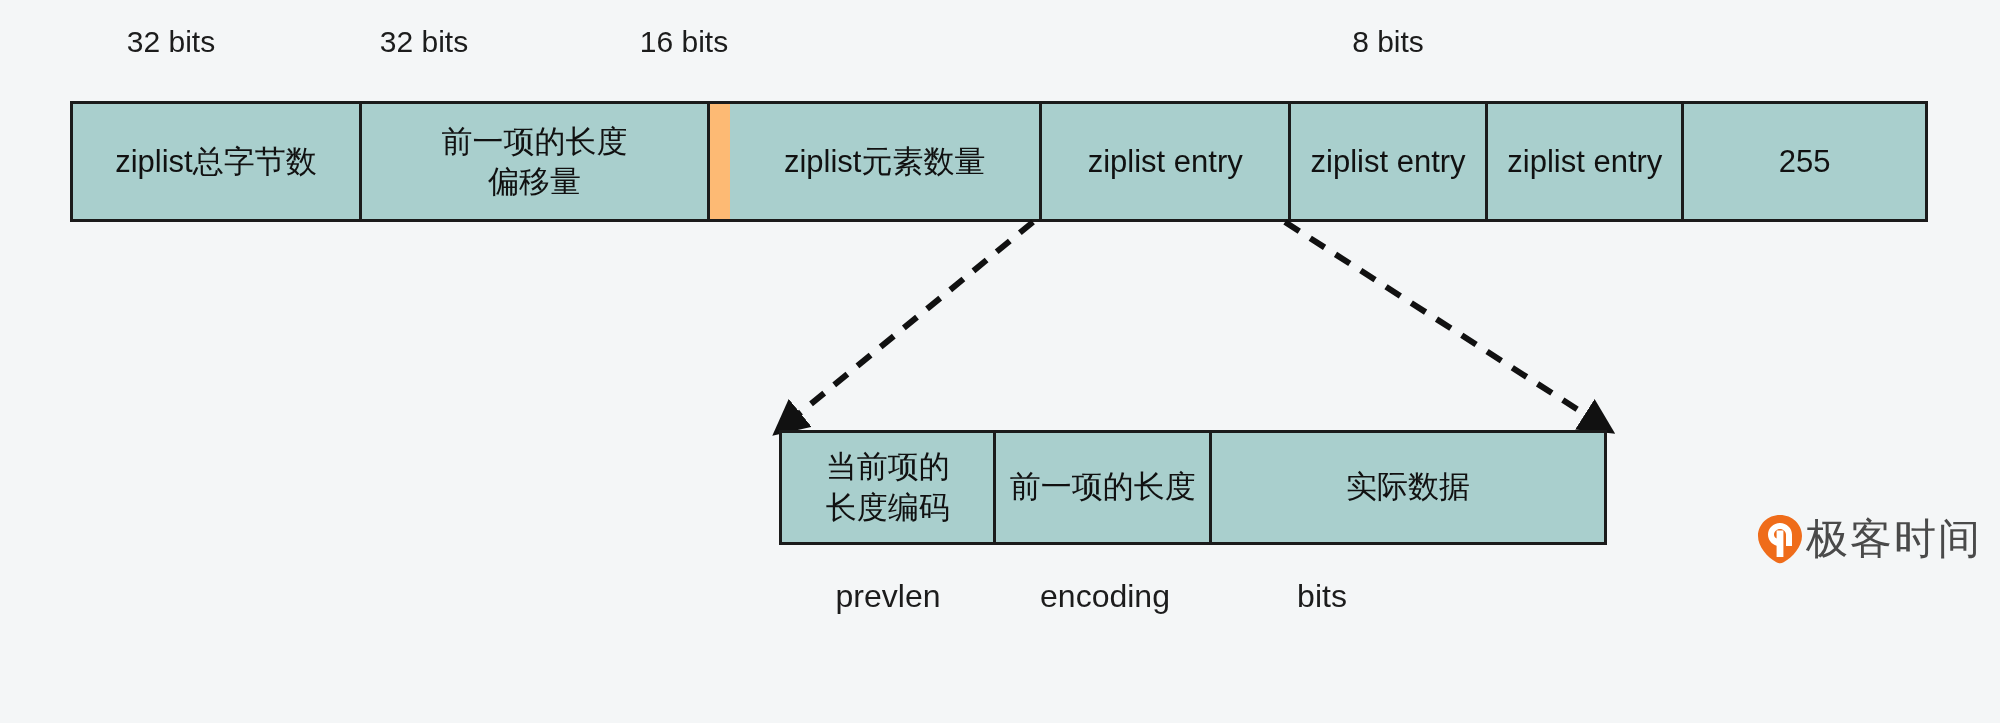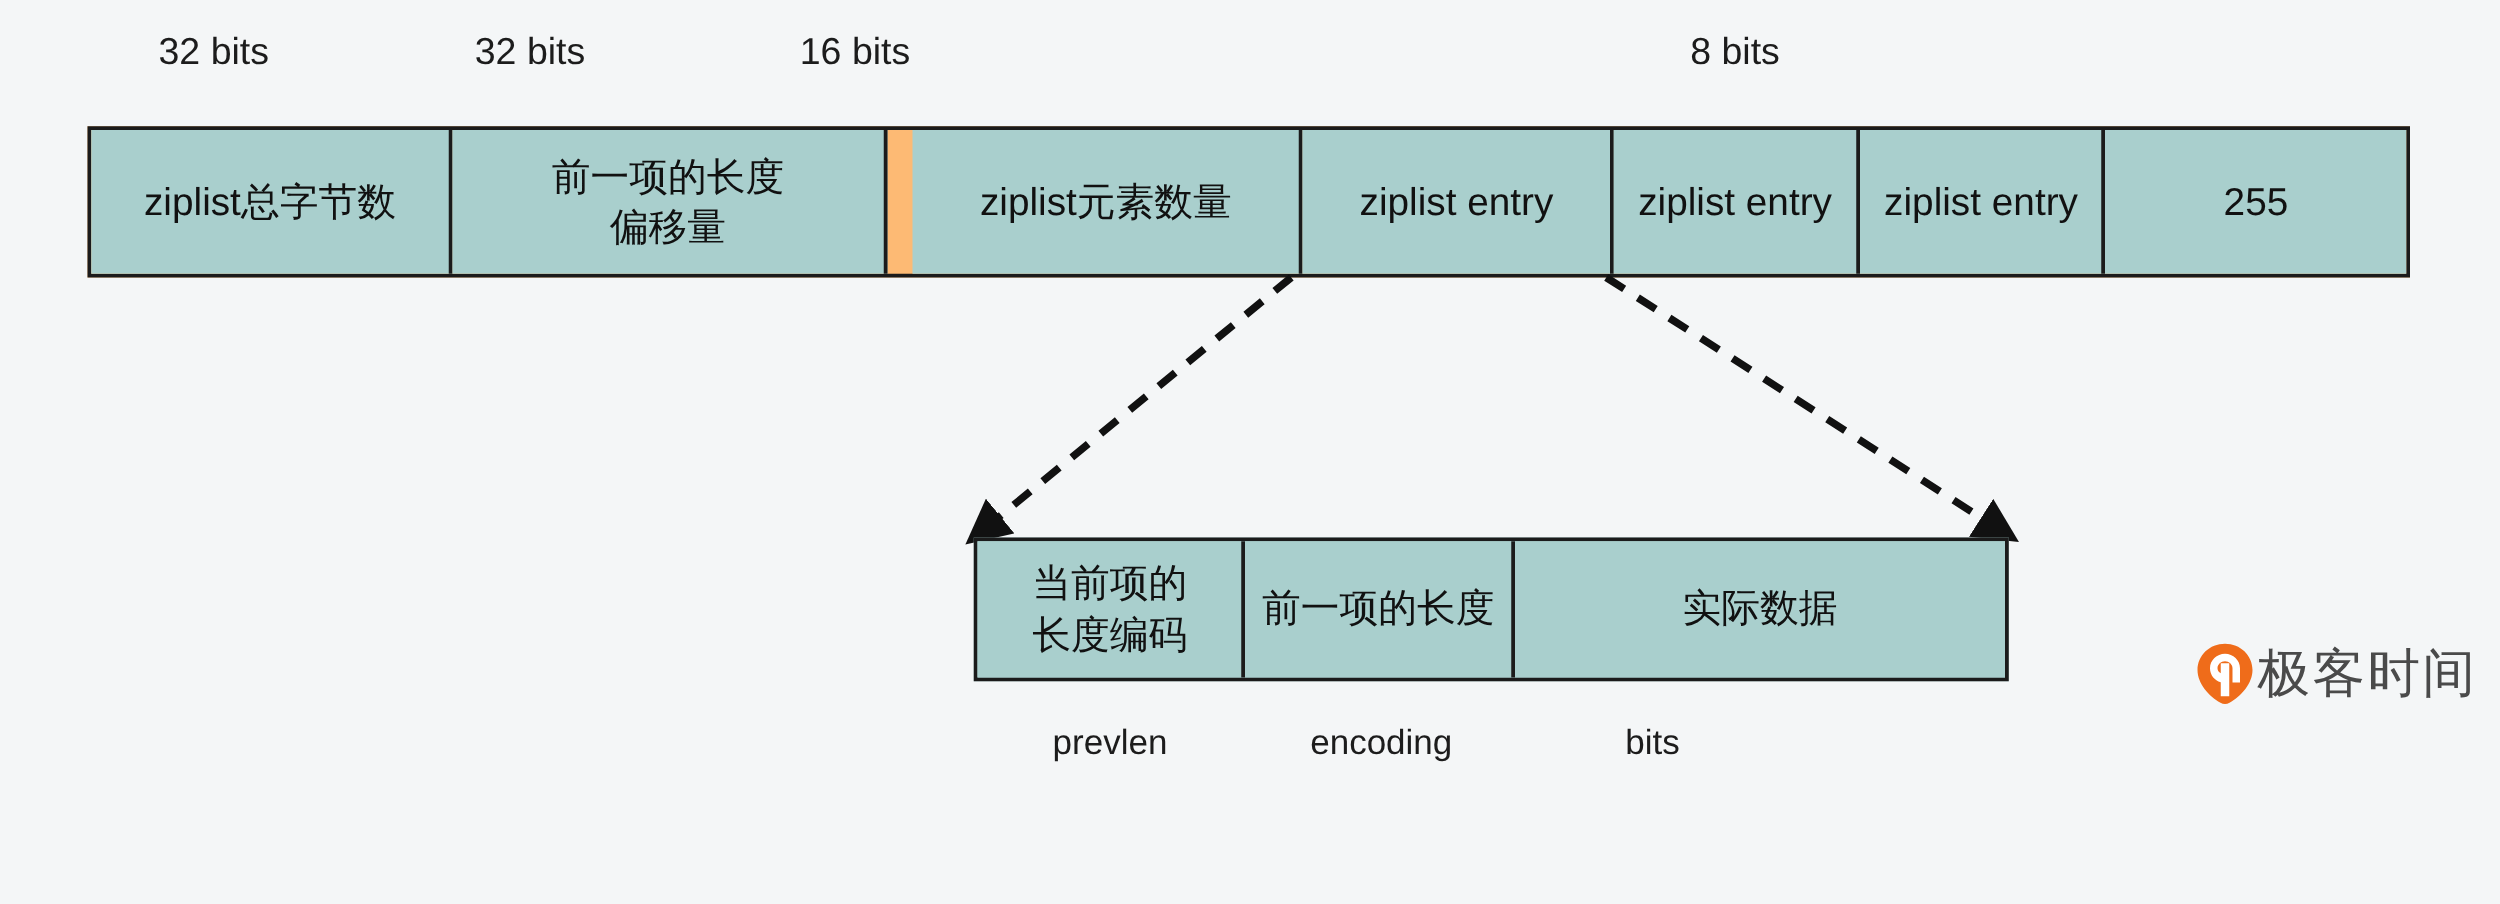--- a/index.html
+++ b/index.html
@@ -84,21 +84,21 @@
     color: #111;
     white-space: pre-line;
     padding: 0 4px;
   }
   .det-cell:last-child { border-right: none; text-align: right; }
 
   
   .det-caption {
     position: absolute;
     top: 580px;
-    font-size: 28px;
+    font-size: 32px;
     line-height: 1;
     color: #1c1c1c;
     text-align: center;
     transform: translateX(-50%);
     white-space: nowrap;
   }
 
   
   #connectors {
     position: absolute;

